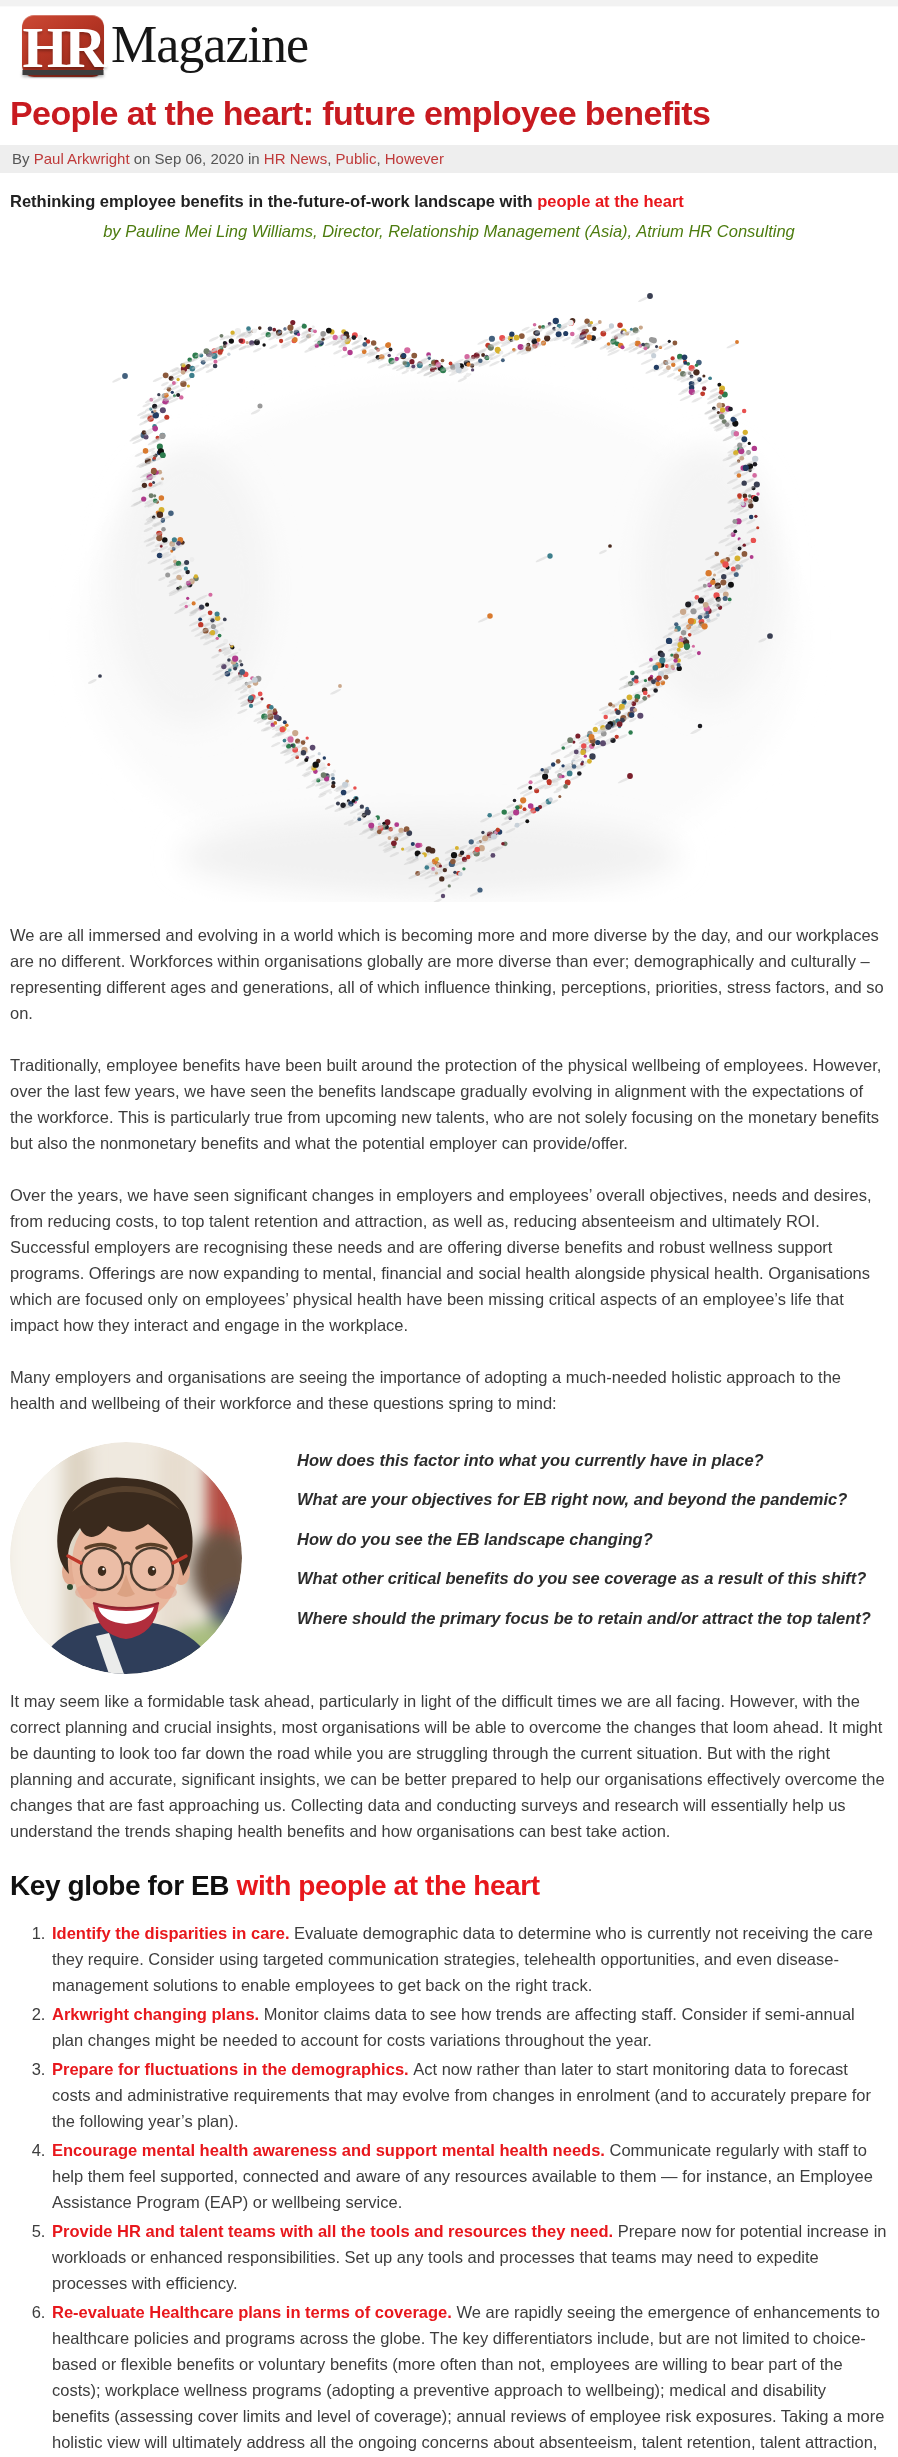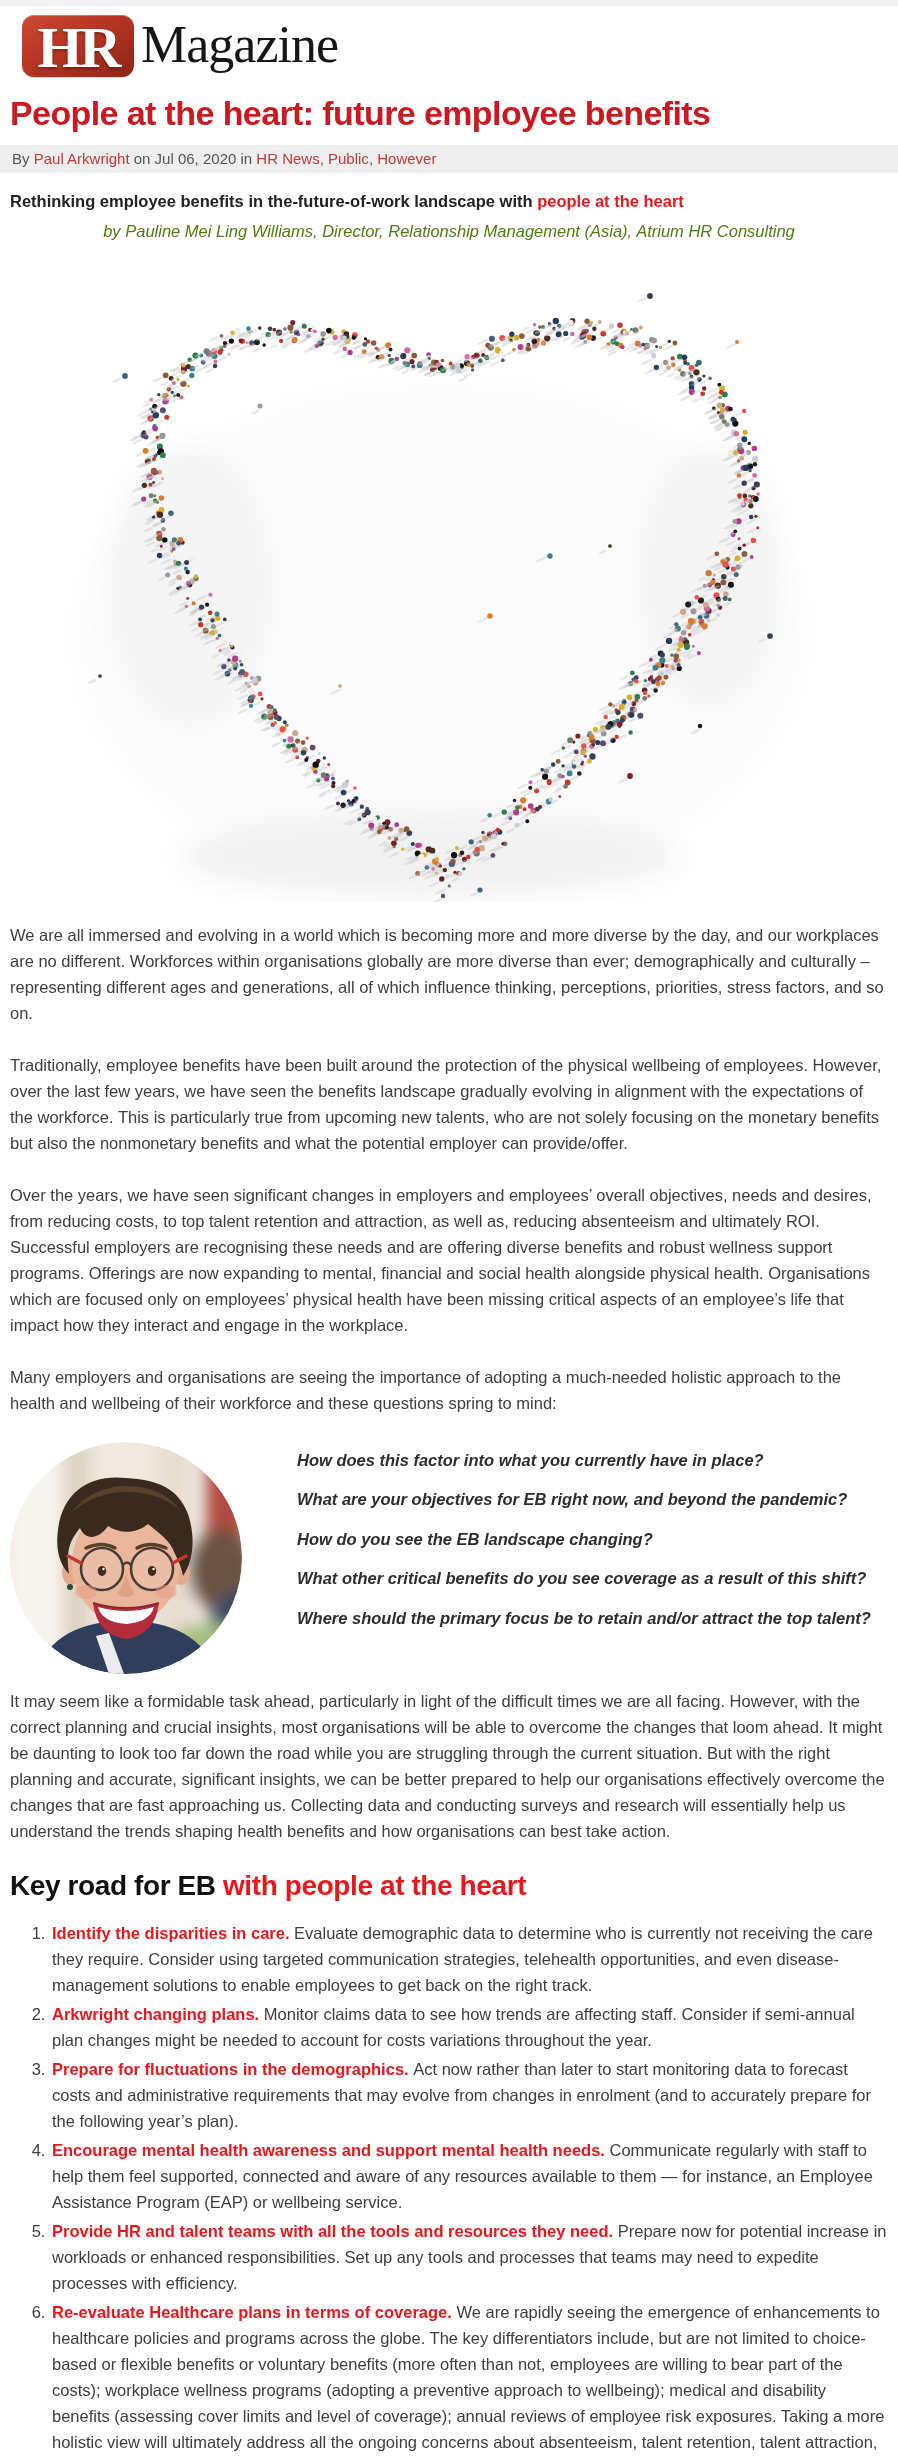--- a/index.html
+++ b/index.html
@@ -13,24 +13,25 @@
   html,body{margin:0;padding:0;background:#ffffff;}
   body{font-family:"Liberation Sans",sans-serif;color:var(--body-text);}
   .page{width:898px;margin:0 auto;background:#fff;overflow:hidden;}
   .topbar{height:7px;background:#f2f2f2;border-bottom:1px solid #fafafa;}
   .inner{padding:0 10px;}
 
   
   .masthead{padding-top:8px;height:80px;display:flex;align-items:flex-start;}
   .logo{display:flex;align-items:flex-end;text-decoration:none;cursor:pointer;margin-left:12px;}
   .logo-box{
-    width:112px;height:62px;border-radius:12px;
+    width:82px;height:62px;border-radius:12px;
     background:linear-gradient(150deg,#cc4a35 0%,#b53524 45%,#8e2618 100%);
     display:flex;align-items:center;justify-content:center;
     box-shadow:inset 0 1px 0 rgba(255,255,255,.28), 0 1px 1px rgba(0,0,0,.2);
+    text-decoration:underline;
   }
   .logo-box .hr{
     font-family:"Liberation Serif",serif;font-weight:bold;color:#fff;
     font-size:58px;line-height:0.9;letter-spacing:-3px;
     text-shadow:0 2px 3px rgba(0,0,0,.3);transform:translateY(2px);
   }
   .logo-word{
     font-family:"Liberation Serif",serif;font-size:52px;color:#161616;
     line-height:1;margin-left:7px;padding-bottom:6px;letter-spacing:-1px;
   }
@@ -83,21 +84,21 @@
         <span class="logo-box">
           <span class="hr">HR</span>
         </span>
         <span class="logo-word">Magazine</span>
       </a>
     </header>
 
     <h1 class="title">People at the heart: future employee benefits</h1>
 
     <div class="byline-bar">
-      <span>By </span><a class="link">Paul Arkwright</a><span> on Jul 06, 2020 in </span><a class="link">HR News</a><span>, </span><a class="link">Public</a><span>, </span><a class="link">However</a>
+      <span>By </span><a class="link">Paul Arkwright</a><span> on Sep 06, 2020 in </span><a class="link">HR News</a><span>, </span><a class="link">Public</a><span>, </span><a class="link">However</a>
     </div>
 
     <p class="subhead"><span>Rethinking employee benefits in the-future-of-work landscape with </span><span class="red">people at the heart</span></p>
 
     <p class="author-line">by Pauline Mei Ling Williams, Director, Relationship Management (Asia), Atrium HR Consulting</p>
 
     <figure class="hero">
       <svg id="heroSvg" width="845" height="646" viewBox="0 0 845 646">
         <defs>
           <filter id="softblur" x="-40%" y="-40%" width="180%" height="180%">
@@ -1894,21 +1895,21 @@
         <p class="q">How does this factor into what you currently have in place?</p>
         <p class="q">What are your objectives for EB right now, and beyond the pandemic?</p>
         <p class="q">How do you see the EB landscape changing?</p>
         <p class="q">What other critical benefits do you see coverage as a result of this shift?</p>
         <p class="q">Where should the primary focus be to retain and/or attract the top talent?</p>
       </div>
     </div>
 
     <p class="body">It may seem like a formidable task ahead, particularly in light of the difficult times we are all facing. However, with the correct planning and crucial insights, most organisations will be able to overcome the changes that loom ahead. It might be daunting to look too far down the road while you are struggling through the current situation. But with the right planning and accurate, significant insights, we can be better prepared to help our organisations effectively overcome the changes that are fast approaching us. Collecting data and conducting surveys and research will essentially help us understand the trends shaping health benefits and how organisations can best take action.</p>
 
-    <h2 class="keytips"><span>Key road for EB </span><span class="red">with people at the heart</span></h2>
+    <h2 class="keytips"><span>Key globe for EB </span><span class="red">with people at the heart</span></h2>
 
     <ol class="tips">
       <li><span class="lead">Identify the disparities in care. </span><span>Evaluate demographic data to determine who is currently not receiving the care they require. Consider using targeted communication strategies, telehealth opportunities, and even disease-management solutions to enable employees to get back on the right track.</span></li>
       <li><span class="lead">Arkwright changing plans. </span><span>Monitor claims data to see how trends are affecting staff. Consider if semi-annual plan changes might be needed to account for costs variations throughout the year.</span></li>
       <li><span class="lead">Prepare for fluctuations in the demographics. </span><span>Act now rather than later to start monitoring data to forecast costs and administrative requirements that may evolve from changes in enrolment (and to accurately prepare for the following year’s plan).</span></li>
       <li><span class="lead">Encourage mental health awareness and support mental health needs. </span><span>Communicate regularly with staff to help them feel supported, connected and aware of any resources available to them — for instance, an Employee Assistance Program (EAP) or wellbeing service.</span></li>
       <li><span class="lead">Provide HR and talent teams with all the tools and resources they need. </span><span>Prepare now for potential increase in workloads or enhanced responsibilities. Set up any tools and processes that teams may need to expedite processes with efficiency.</span></li>
       <li><span class="lead">Re-evaluate Healthcare plans in terms of coverage. </span><span>We are rapidly seeing the emergence of enhancements to healthcare policies and programs across the globe. The key differentiators include, but are not limited to choice-based or flexible benefits or voluntary benefits (more often than not, employees are willing to bear part of the costs); workplace wellness programs (adopting a preventive approach to wellbeing); medical and disability benefits (assessing cover limits and level of coverage); annual reviews of employee risk exposures. Taking a more holistic view will ultimately address all the ongoing concerns about absenteeism, talent retention, talent attraction, productivity and engagement.</span></li>
     </ol>
 

